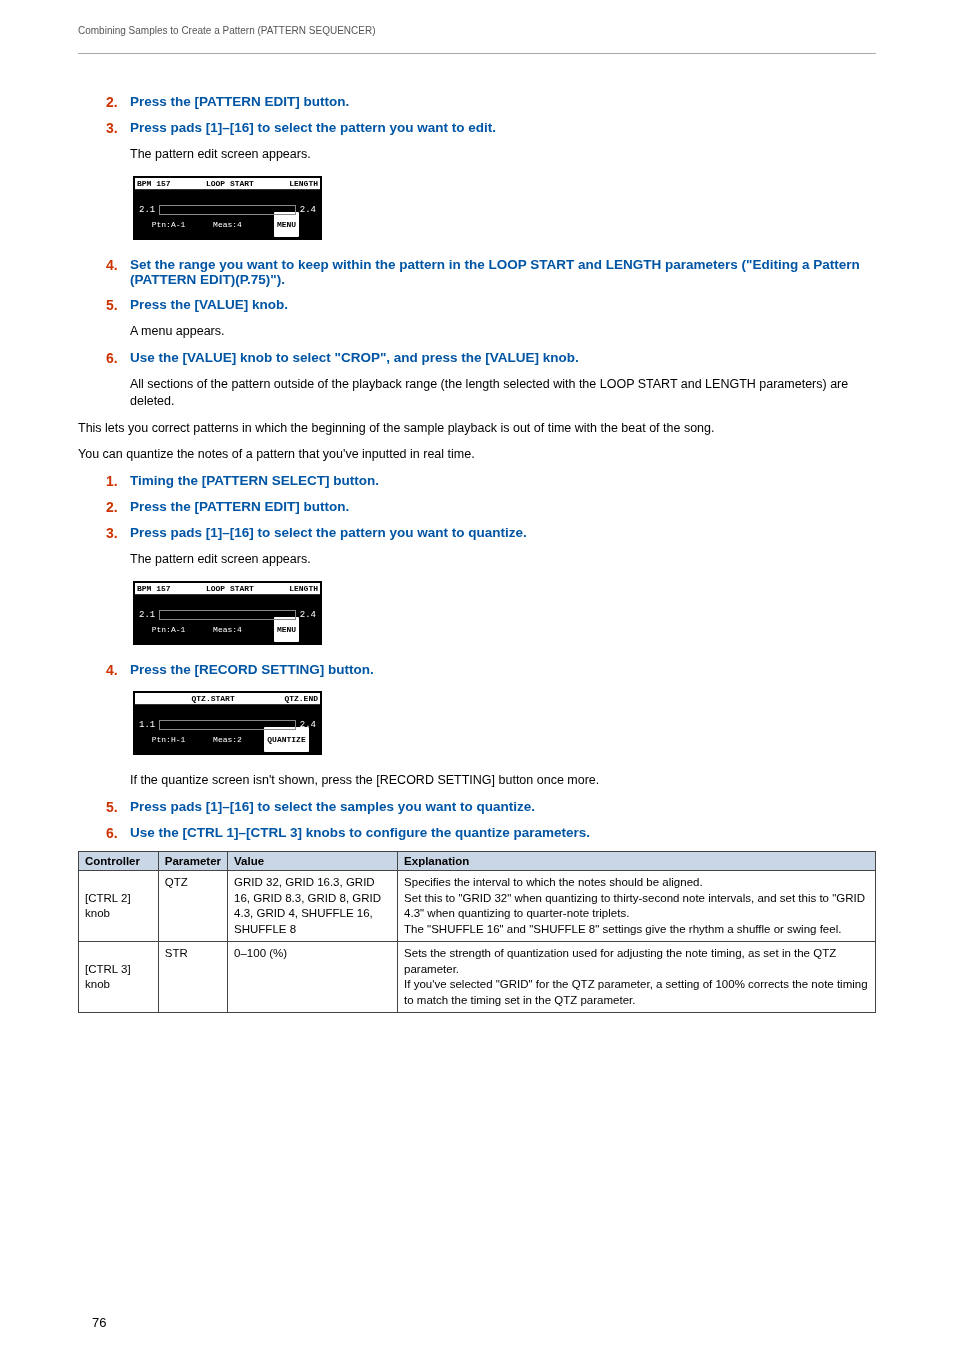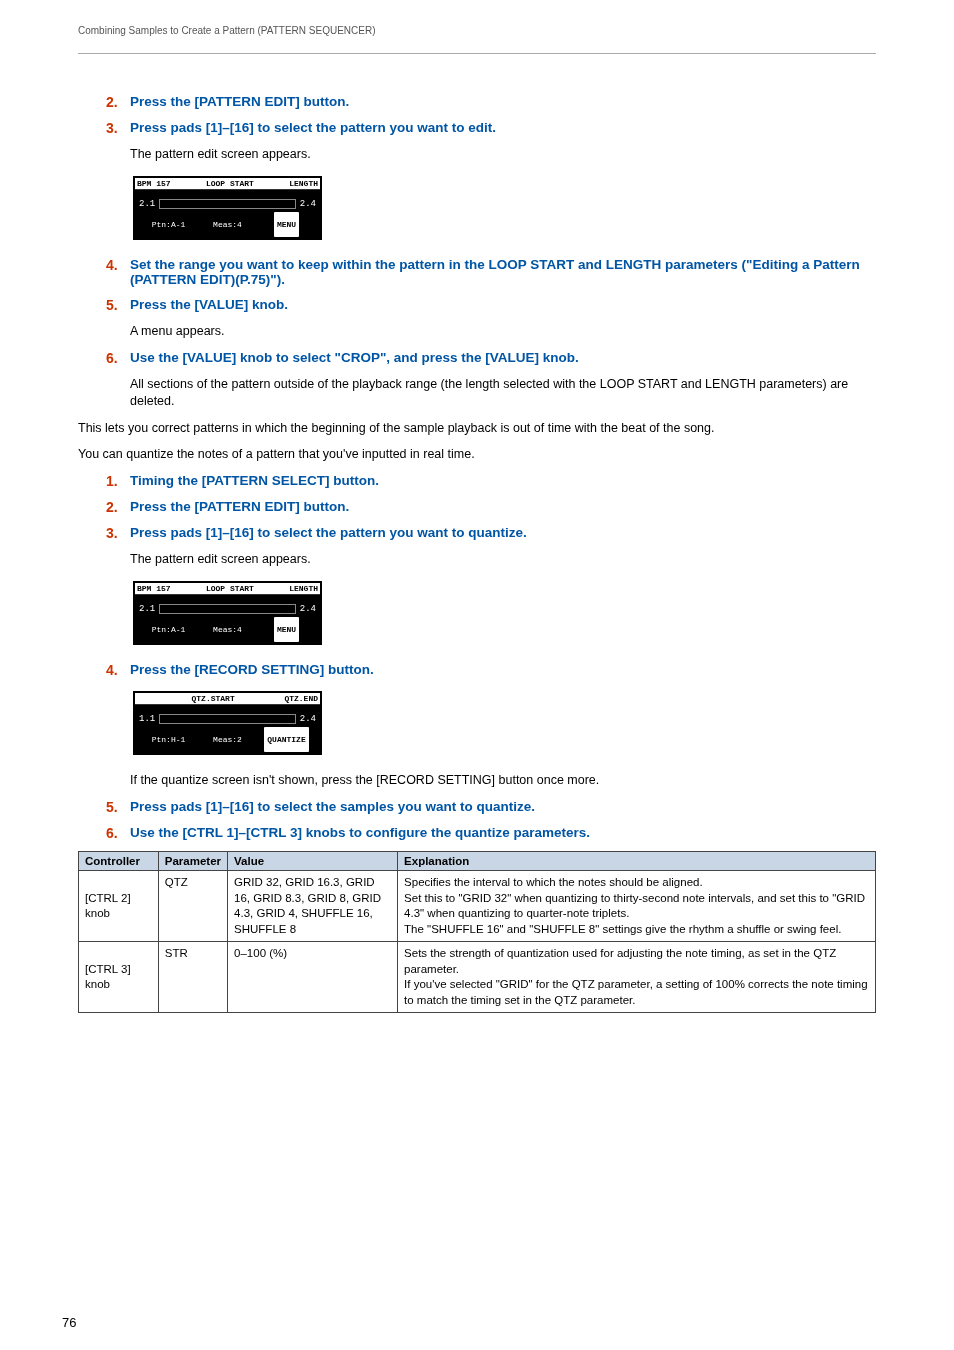--- a/index.html
+++ b/index.html
@@ -67,21 +67,21 @@
     position: relative;
     border: 2px solid #000;
   }
   .lcd-top {
     background: #fff; color:#000; font-weight:bold;
     font-size:8px; padding:1px 2px;
     display:flex; justify-content:space-between;
     border-bottom: 1px solid #333;
   }
   .lcd-mid {
-    display:flex; justify-content:space-between; align-items:center;
+    display:flex; justify-content:space-between; align-items:flex-end;
     padding:3px 4px; height:28px;
   }
   .lcd-bar {
     height:10px; border:1px solid #888; flex:1; margin:0 4px; position:relative;
   }
   .lcd-bot {
     display:flex; padding:2px 4px; font-size:8px;
   }
   .lcd-bot > span { flex:1; text-align:center; }
   .lcd-bot .menu-btn {
@@ -109,21 +109,21 @@
   }
   table.param td {
     border: 1px solid #444;
     padding: 4px 6px;
     vertical-align: top;
     line-height: 1.35;
   }
   .page-num {
     position: absolute;
     bottom: 20px;
-    left: 62px;
+    left: 92px;
     font-size: 13px;
   }
 </style>
 </head>
 <body>
 
 <div class="page">
   <div class="header-line">Combining Samples to Create a Pattern (PATTERN SEQUENCER)</div>
 
   <div class="step">

